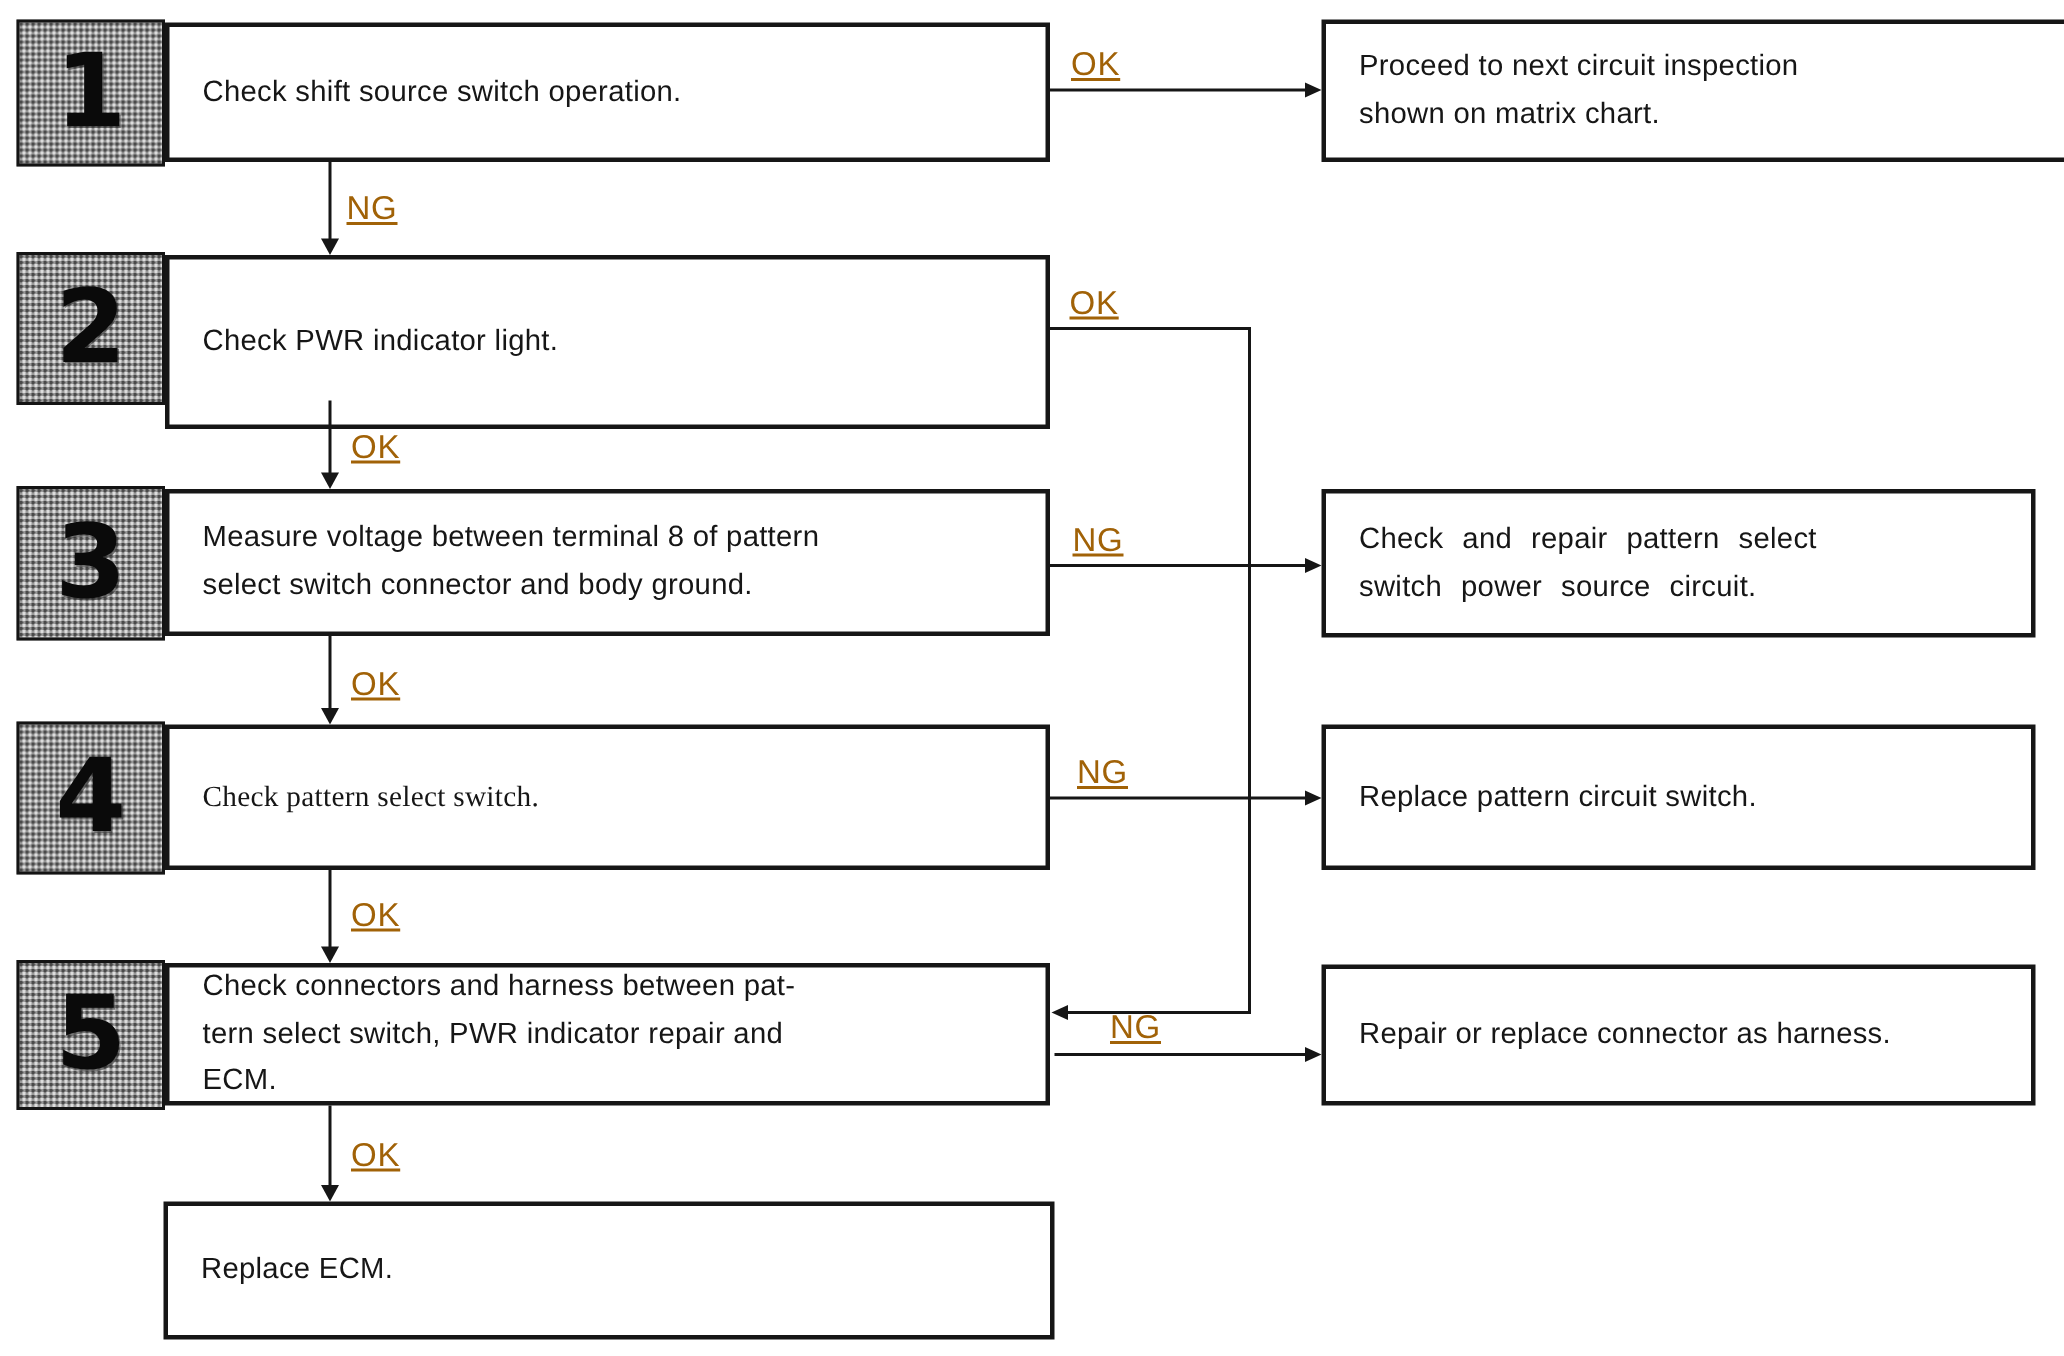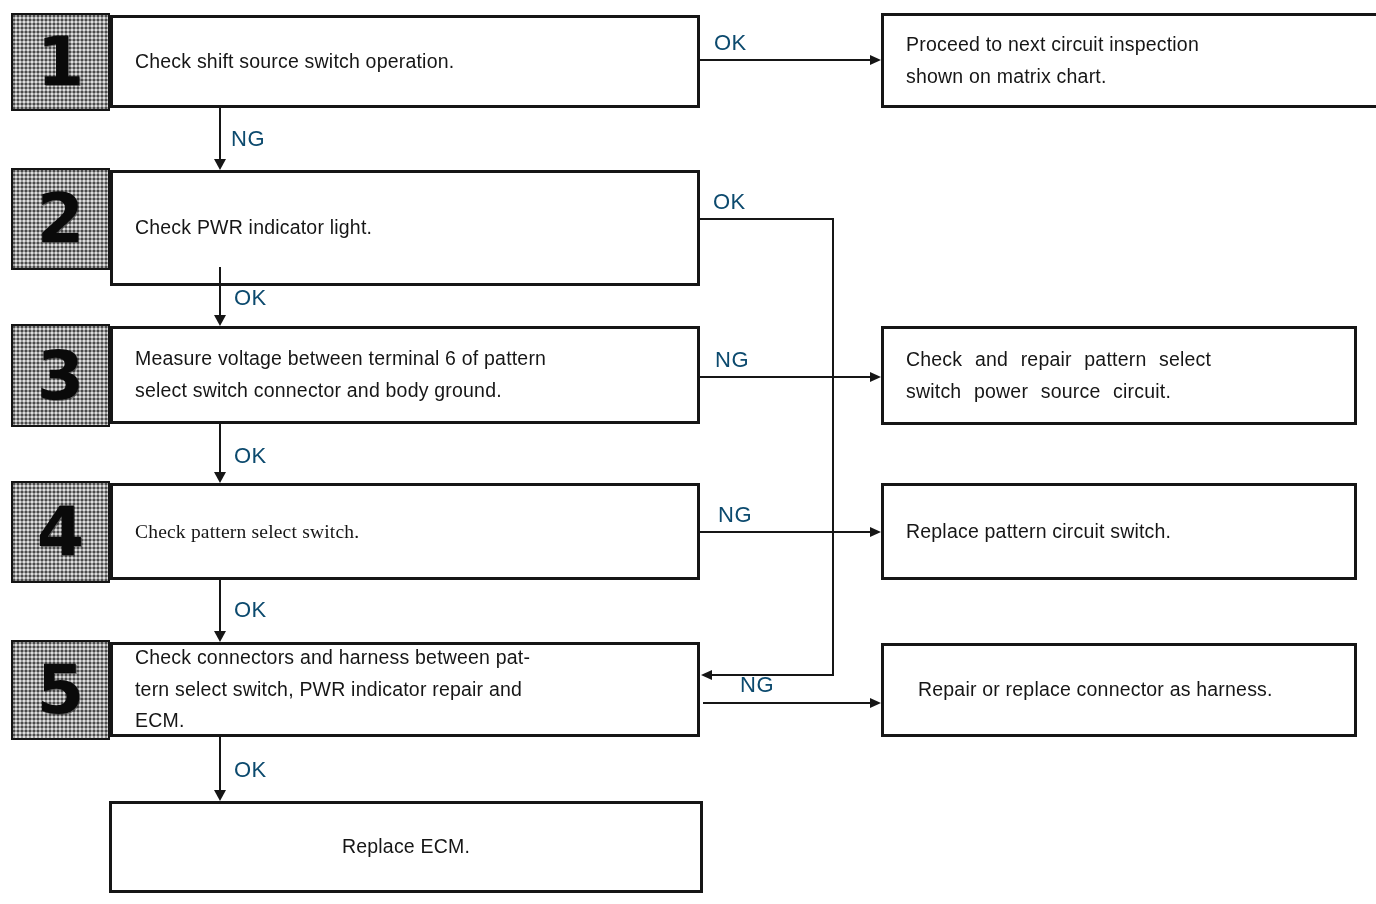--- a/index.html
+++ b/index.html
@@ -42,21 +42,21 @@
     position:absolute;width:0;height:0;
     border-top:5px solid transparent;border-bottom:5px solid transparent;
     border-left:11px solid #161616;
   }
   .arrow-left{
     position:absolute;width:0;height:0;
     border-top:5px solid transparent;border-bottom:5px solid transparent;
     border-right:11px solid #161616;
   }
   .elabel{
-    position:absolute;font-size:22px;color:#0c4a6e;letter-spacing:0.5px;
+    position:absolute;font-size:22px;color:#a16207;letter-spacing:0.5px;text-decoration:underline;
   }
 </style>
 </head>
 <body>
 
 <div class="badge" style="top:13px;height:98px;">
   <span>1</span>
 </div>
 <div class="box" style="left:110px;top:15px;width:590px;height:93px;">
   <div class="box-text">Check shift source switch operation.</div>
@@ -66,56 +66,56 @@
   <span>2</span>
 </div>
 <div class="box" style="left:110px;top:170px;width:590px;height:116px;">
   <div class="box-text">Check PWR indicator light.</div>
 </div>
 
 <div class="badge" style="top:324px;height:103px;">
   <span>3</span>
 </div>
 <div class="box" style="left:110px;top:326px;width:590px;height:98px;">
-  <div class="box-text">Measure voltage between terminal 6 of pattern
+  <div class="box-text">Measure voltage between terminal 8 of pattern
 select switch connector and body ground.</div>
 </div>
 
 <div class="badge" style="top:481px;height:102px;">
   <span>4</span>
 </div>
 <div class="box" style="left:110px;top:483px;width:590px;height:97px;font-family:Liberation Serif, serif;">
   <div class="box-text">Check pattern select switch.</div>
 </div>
 
 <div class="badge" style="top:640px;height:100px;">
   <span>5</span>
 </div>
 <div class="box" style="left:110px;top:642px;width:590px;height:95px;">
   <div class="box-text">Check connectors and harness between pat-
 tern select switch, PWR indicator repair and
 ECM.</div>
 </div>
 
-<div class="box" style="left:109px;top:801px;width:594px;height:92px;justify-content:center;">
+<div class="box" style="left:109px;top:801px;width:594px;height:92px;">
   <div class="box-text">Replace ECM.</div>
 </div>
 
 <div class="box" style="left:881px;top:13px;width:528px;height:95px;">
   <div class="box-text">Proceed to next circuit inspection
 shown on matrix chart.</div>
 </div>
 <div class="box wide-words" style="left:881px;top:326px;width:476px;height:99px;">
   <div class="box-text">Check and repair pattern select
 switch power source circuit.</div>
 </div>
 <div class="box" style="left:881px;top:483px;width:476px;height:97px;">
   <div class="box-text">Replace pattern circuit switch.</div>
 </div>
-<div class="box" style="left:881px;top:643px;width:476px;height:94px;padding-left:12px;">
+<div class="box" style="left:881px;top:643px;width:476px;height:94px;">
   <div class="box-text">Repair or replace connector as harness.</div>
 </div>
 
 <div class="vline" style="left:219px;top:108px;height:52px;"></div>
 <div class="arrow-down" style="left:214px;top:159px;"></div>
 <div class="elabel" style="left:231px;top:126px;">NG</div>
 
 <div class="vline" style="left:219px;top:267px;height:49px;"></div>
 <div class="arrow-down" style="left:214px;top:315px;"></div>
 <div class="elabel" style="left:234px;top:285px;">OK</div>

